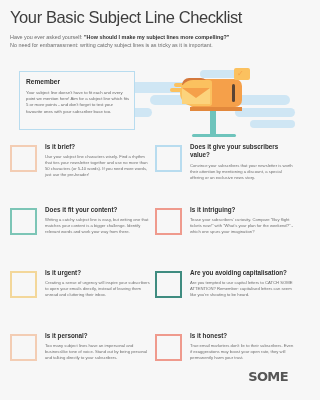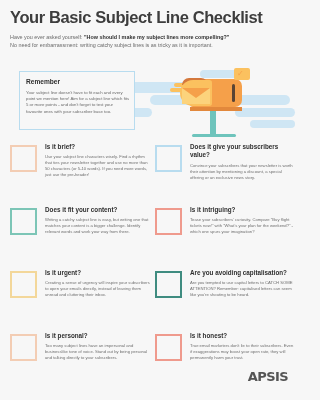--- a/index.html
+++ b/index.html
@@ -6,21 +6,21 @@
   html, body {
     width: 300px; height: 400px;
     background: #f7f7f7;
     font-family: "Liberation Sans", sans-serif;
     overflow: hidden;
   }
   .page { position: relative; width: 300px; height: 400px; background: #f7f7f7; }
 
   .title {
     position: absolute; left: 10px; top: 8px;
-    font-size: 16.5px; font-weight: bold; color: #3d3d3d;
+    font-size: 16.5px; font-weight: normal; color: #3d3d3d;
     letter-spacing: -0.4px; white-space: nowrap;
   }
   .intro { position: absolute; left: 10px; top: 33px; width: 285px; }
   .intro-line { font-size: 5.4px; color: #6a6a6a; line-height: 8.4px; }
   .intro-line b { color: #2f2f2f; font-weight: bold; }
 
   
   .band { position: absolute; left: 0; top: 62px; width: 300px; height: 76px; overflow: hidden; }
   .cloud { position: absolute; background: #cfe6f4; border-radius: 20px; }
   .c1 { left: 120px; top: 20px; width: 120px; height: 11px; }
@@ -170,14 +170,14 @@
         <div class="item right">
           <div class="cbox" style="border-color:#ef9a8d"></div>
           <div class="itxt">
             <div class="ihead">Is it honest?</div>
             <div class="ibody">True email marketers don't lie to their subscribers. Even if exaggerations may boost your open rate, they will permanently harm your trust.</div>
           </div>
         </div>
       </div>
     </div>
 
-  <div class="logo">APSIS</div>
+  <div class="logo">SOME</div>
 </div>
 
 </body></html>

